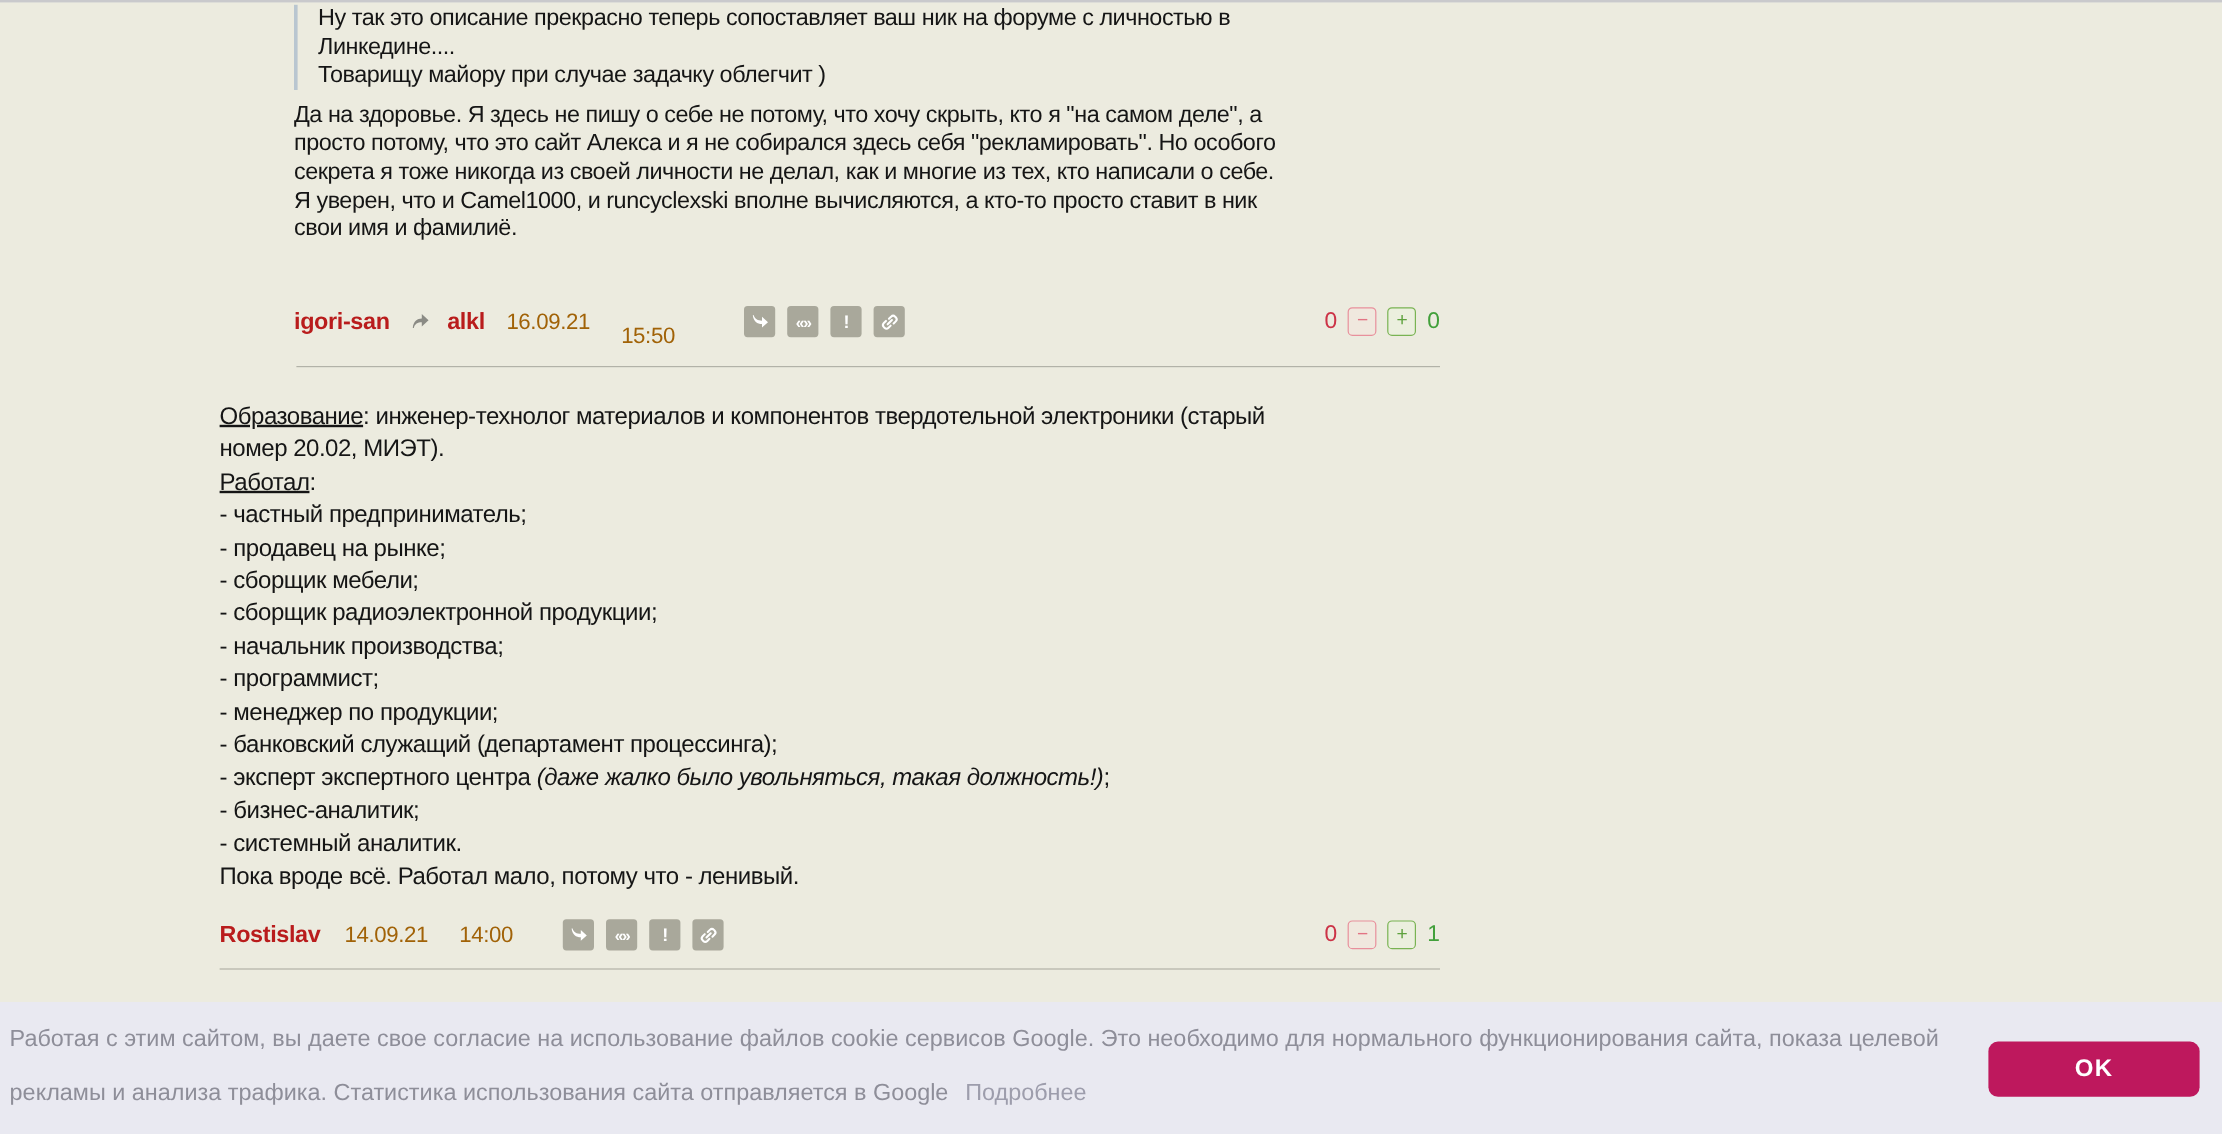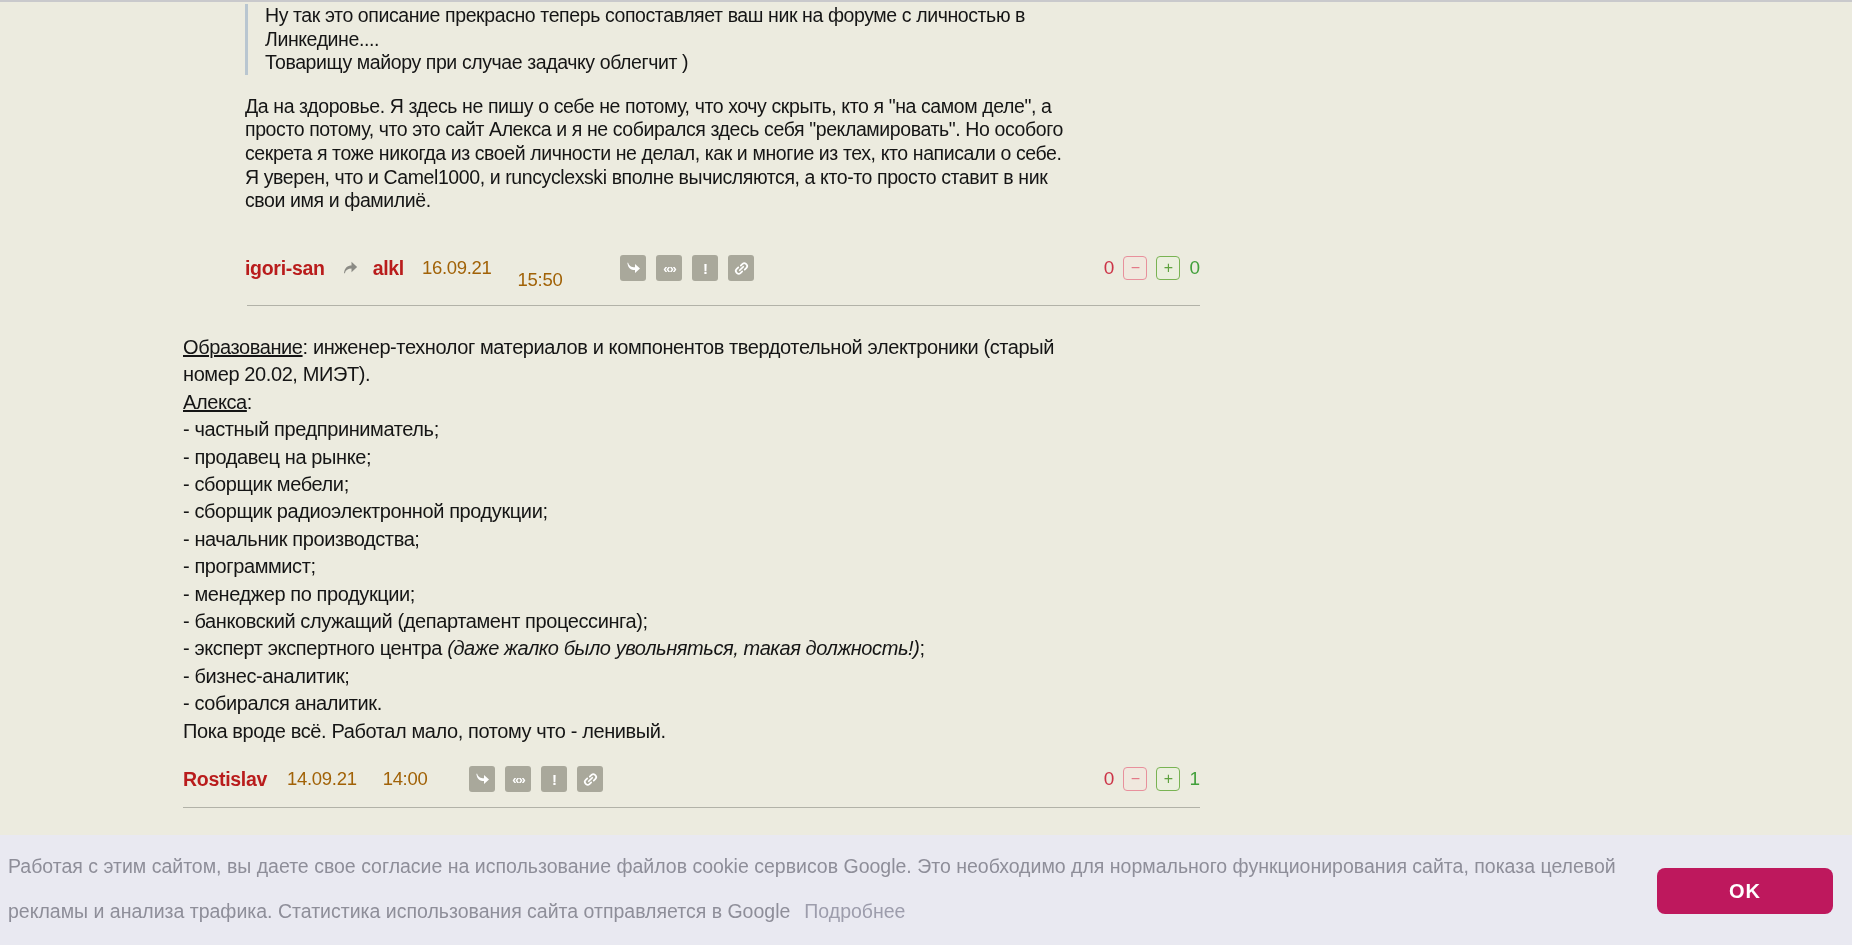--- a/index.html
+++ b/index.html
@@ -51,21 +51,21 @@
 
 <div class="screen">
   <div class="topline"></div>
 
   <div style="position:absolute; left:245px; top:4px;">
     <div class="quote ctext c1">
       <div class="line">Ну так это описание прекрасно теперь сопоставляет ваш ник на форуме с личностью в</div>
       <div class="line">Линкедине....</div>
       <div class="line">Товарищу майору при случае задачку облегчит )</div>
     </div>
-    <div class="ctext c1" style="margin-top:20px;">
+    <div class="ctext c1" style="margin-top:10px;">
       <div class="line">Да на здоровье. Я здесь не пишу о себе не потому, что хочу скрыть, кто я "на самом деле", а</div>
       <div class="line">просто потому, что это сайт Алекса и я не собирался здесь себя "рекламировать". Но особого</div>
       <div class="line">секрета я тоже никогда из своей личности не делал, как и многие из тех, кто написали о себе.</div>
       <div class="line">Я уверен, что и Camel1000, и runcyclexski вполне вычисляются, а кто-то просто ставит в ник</div>
       <div class="line">свои имя и фамилиё.</div>
     </div>
   </div>
 
   <div class="author-row" style="left:245px; top:253px; right:652px;">
     <a class="uname" href="#">igori-san</a>
@@ -112,35 +112,35 @@
   </div>
 
   <div class="divider" style="left:247px; top:305px; width:953px;"></div>
 
   <div class="ctext c2" style="position:absolute; left:183px; top:334px;">
     <div class="line">
       <span class="u">Образование</span><span>: инженер-технолог материалов и компонентов твердотельной электроники (старый</span>
     </div>
     <div class="line">номер 20.02, МИЭТ).</div>
     <div class="line">
-      <span class="u">Алекса</span><span>:</span>
+      <span class="u">Работал</span><span>:</span>
     </div>
     <div class="line">- частный предприниматель;</div>
     <div class="line">- продавец на рынке;</div>
     <div class="line">- сборщик мебели;</div>
     <div class="line">- сборщик радиоэлектронной продукции;</div>
     <div class="line">- начальник производства;</div>
     <div class="line">- программист;</div>
     <div class="line">- менеджер по продукции;</div>
     <div class="line">- банковский служащий (департамент процессинга);</div>
     <div class="line">
       <span>- эксперт экспертного центра </span><span class="it">(даже жалко было увольняться, такая должность!)</span><span>;</span>
     </div>
     <div class="line">- бизнес-аналитик;</div>
-    <div class="line">- собирался аналитик.</div>
+    <div class="line">- системный аналитик.</div>
     <div class="line">Пока вроде всё. Работал мало, потому что - ленивый.</div>
   </div>
 
   <div class="author-row" style="left:183px; top:764px; right:652px;">
     <a class="uname" href="#">Rostislav</a>
     <span class="meta" style="margin-left:20px;">14.09.21</span>
     <span class="meta" style="margin-left:26px;">14:00</span>
     <div class="actions" style="margin-left:42px;">
       <button class="action-btn">
         <span>

